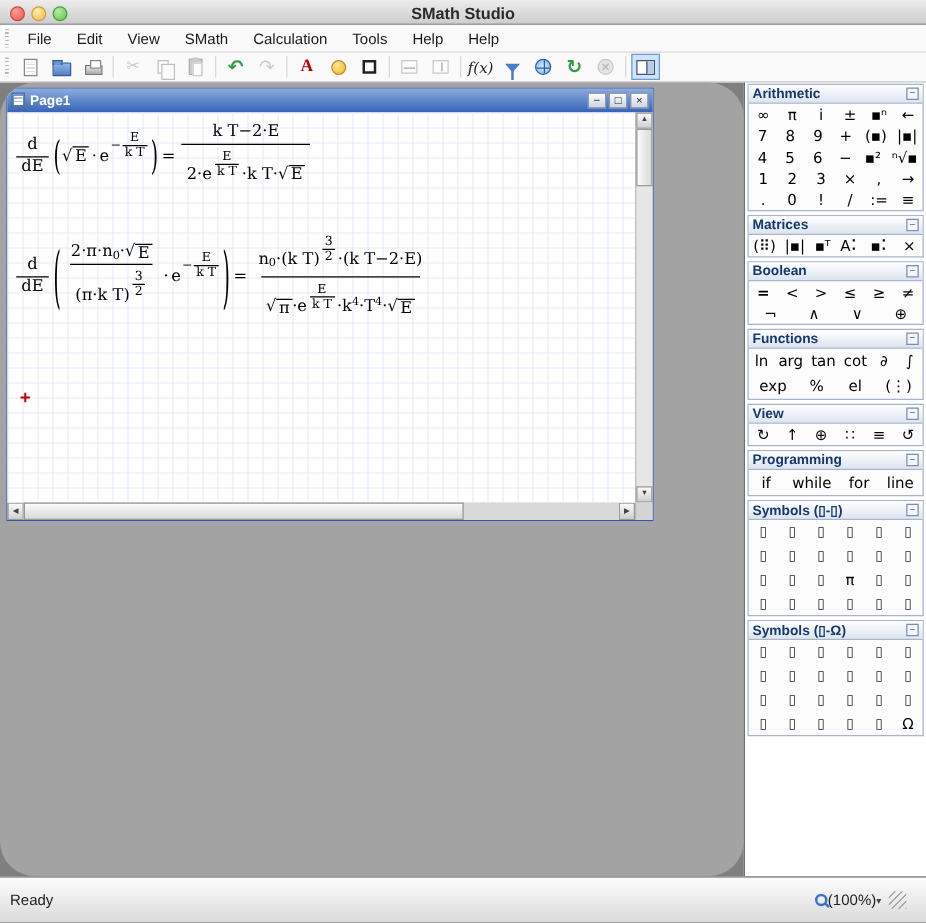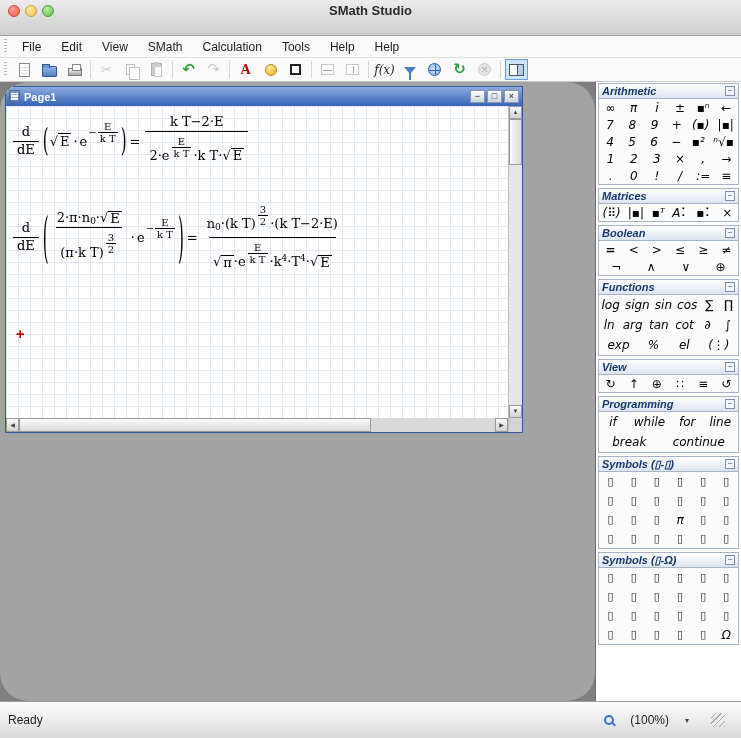--- a/index.html
+++ b/index.html
@@ -1,21 +1,21 @@
 <!DOCTYPE html>
 <html><head>
 <meta charset="utf-8">
 <style>
   * { box-sizing: border-box; margin: 0; padding: 0; }
   html,body { width:741px; height:738px; overflow:hidden; }
   body { font-family:"Liberation Sans", sans-serif; background:#7f7f7f; }
   .app { width:741px; height:738px; display:flex; flex-direction:column; }
 
   
-  .titlebar { height:36px; flex:none; position:relative;
+  .titlebar { height:20px; flex:none; position:relative;
     background:linear-gradient(#ececec,#cdcdcd); border-bottom:1px solid #9f9f9f; }
   .tl { position:absolute; top:5px; width:12px; height:12px; border-radius:50%; }
   .tl.red    { left:8px;  background:radial-gradient(circle at 35% 30%, #ff9d94, #ec5a50); border:1px solid #c9423a; }
   .tl.yellow { left:25px; background:radial-gradient(circle at 35% 30%, #ffe9a8, #f5bf4f); border:1px solid #cf9d3c; }
   .tl.green  { left:42px; background:radial-gradient(circle at 35% 30%, #b6eea0, #5fc24f); border:1px solid #4b9e3d; }
   .wtitle { position:absolute; left:0; right:0; top:3px; text-align:center;
     font-size:13px; font-weight:bold; color:#2a2a2a; }
 
   
   .menubar { height:22px; flex:none; background:#fafafa; border-bottom:1px solid #e2e2e2;
@@ -133,40 +133,40 @@
   .s0 { font-size:9px; transform:translateY(3px); }
   .s4 { font-size:9px; transform:translateY(-4px); }
   .f1 { left:4px; top:8px; }
   .f2 { left:4px; top:94px; }
   .cursor { position:absolute; left:10px; top:220px; color:#cc0000;
     font:bold 14px "DejaVu Sans Mono", monospace; }
 
   
   .side-panel { width:146px; flex:none; background:#fff; border-left:1px solid #6e6e6e;
     padding:1px 2px; overflow:hidden; }
-  .psec { border:1px solid #a7b4cb; margin-bottom:3px; background:#fcfcfd;font-style:italic; }
+  .psec { border:1px solid #a7b4cb; margin-bottom:3px; background:#fcfcfd; }
   .phead { height:15px; background:linear-gradient(#ffffff,#dde4ef); border-bottom:1px solid #a7b4cb;
     display:flex; align-items:center; justify-content:space-between; padding:0 3px; cursor:default; }
   .ptitle { font-size:11px; font-weight:bold; color:#16386e; }
   .pcollapse { width:10px; height:10px; border:1px solid #7c8db0; background:#f3f6fb;
     font-size:8px; line-height:8px; text-align:center; color:#44537a; cursor:pointer; }
   .prow { display:flex; justify-content:space-around; align-items:center; height:17px;
     font-size:12px; font-family:"DejaVu Sans", sans-serif; }
   .pcell { min-width:14px; text-align:center; justify-content:center; color:#000; cursor:pointer;
     display:inline-flex; }
   .pcell.bold { font-weight:bold; }
   .psec-functions .prow, .psec-programming .prow { height:20px; font-size:12px; }
   .psec-symbols-lower .prow, .psec-symbols-upper .prow { height:19px; }
   .tofu { font-size:11px; color:#222; }
 
   
   .statusbar { height:37px; flex:none; border-top:1px solid #9c9c9c;
     background:linear-gradient(#fdfdfd,#dadada); display:flex; align-items:center;
     padding:0 16px 0 8px; font-size:12px; color:#222; }
-  .sb-right { margin-left:auto; display:flex; align-items:center; gap:16px;justify-content:flex-end; }
+  .sb-right { margin-left:auto; display:flex; align-items:center; gap:0;justify-content:flex-end; }
   .i-mag { width:10px; height:10px; border:2px solid #3a74c8; border-radius:50%; position:relative; }
   .i-mag::after { content:""; position:absolute; width:5px; height:2px; background:#3a74c8;
     transform:rotate(45deg); right:-4px; bottom:-2px; }
   .caret { font-size:8px; color:#444; }
   .gripcorner { width:14px; height:14px; margin-left:6px; align-self:flex-end;
     background:repeating-linear-gradient(135deg, transparent 0 3px, #a8a8a8 3px 4px); }
 </style>
 </head>
 <body>
 
@@ -496,28 +496,20 @@
             <span class="pcell">∨</span>
             <span class="pcell">⊕</span>
           </div>
         </div>
         <div class="psec psec-functions">
           <div class="phead">
             <span class="ptitle">Functions</span>
             <span class="pcollapse">−</span>
           </div>
           <div class="prow">
-            <span class="pcell">log</span>
-            <span class="pcell">sign</span>
-            <span class="pcell">sin</span>
-            <span class="pcell">cos</span>
-            <span class="pcell">∑</span>
-            <span class="pcell">∏</span>
-          </div>
-          <div class="prow">
             <span class="pcell">ln</span>
             <span class="pcell">arg</span>
             <span class="pcell">tan</span>
             <span class="pcell">cot</span>
             <span class="pcell">∂</span>
             <span class="pcell">∫</span>
           </div>
           <div class="prow">
             <span class="pcell">exp</span>
             <span class="pcell">%</span>
@@ -542,24 +534,20 @@
         <div class="psec psec-programming">
           <div class="phead">
             <span class="ptitle">Programming</span>
             <span class="pcollapse">−</span>
           </div>
           <div class="prow">
             <span class="pcell">if</span>
             <span class="pcell">while</span>
             <span class="pcell">for</span>
             <span class="pcell">line</span>
-          </div>
-          <div class="prow">
-            <span class="pcell">break</span>
-            <span class="pcell">continue</span>
           </div>
         </div>
         <div class="psec psec-symbols-lower">
           <div class="phead">
             <span class="ptitle">Symbols (▯-▯)</span>
             <span class="pcollapse">−</span>
           </div>
           <div class="prow">
             <span class="pcell tofu">▯</span>
             <span class="pcell tofu">▯</span>

